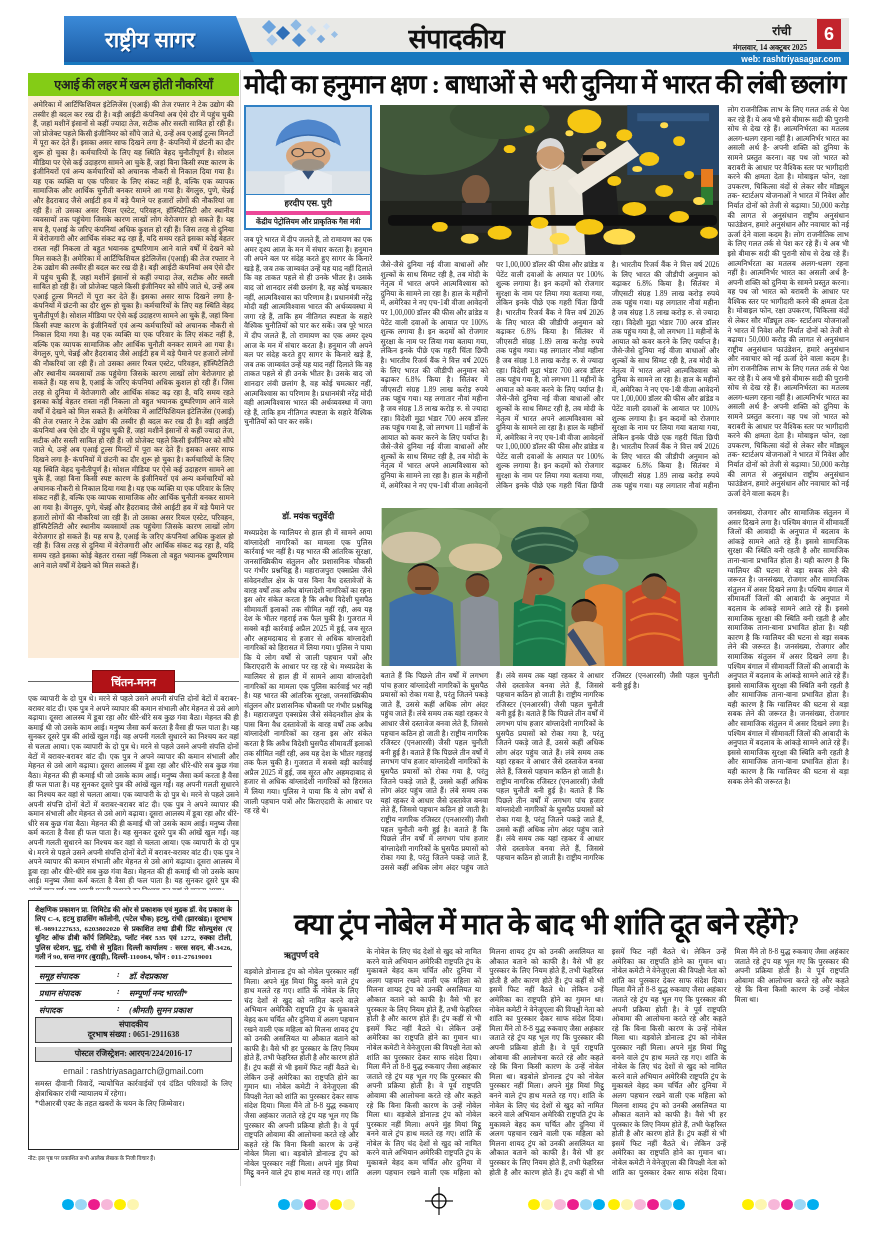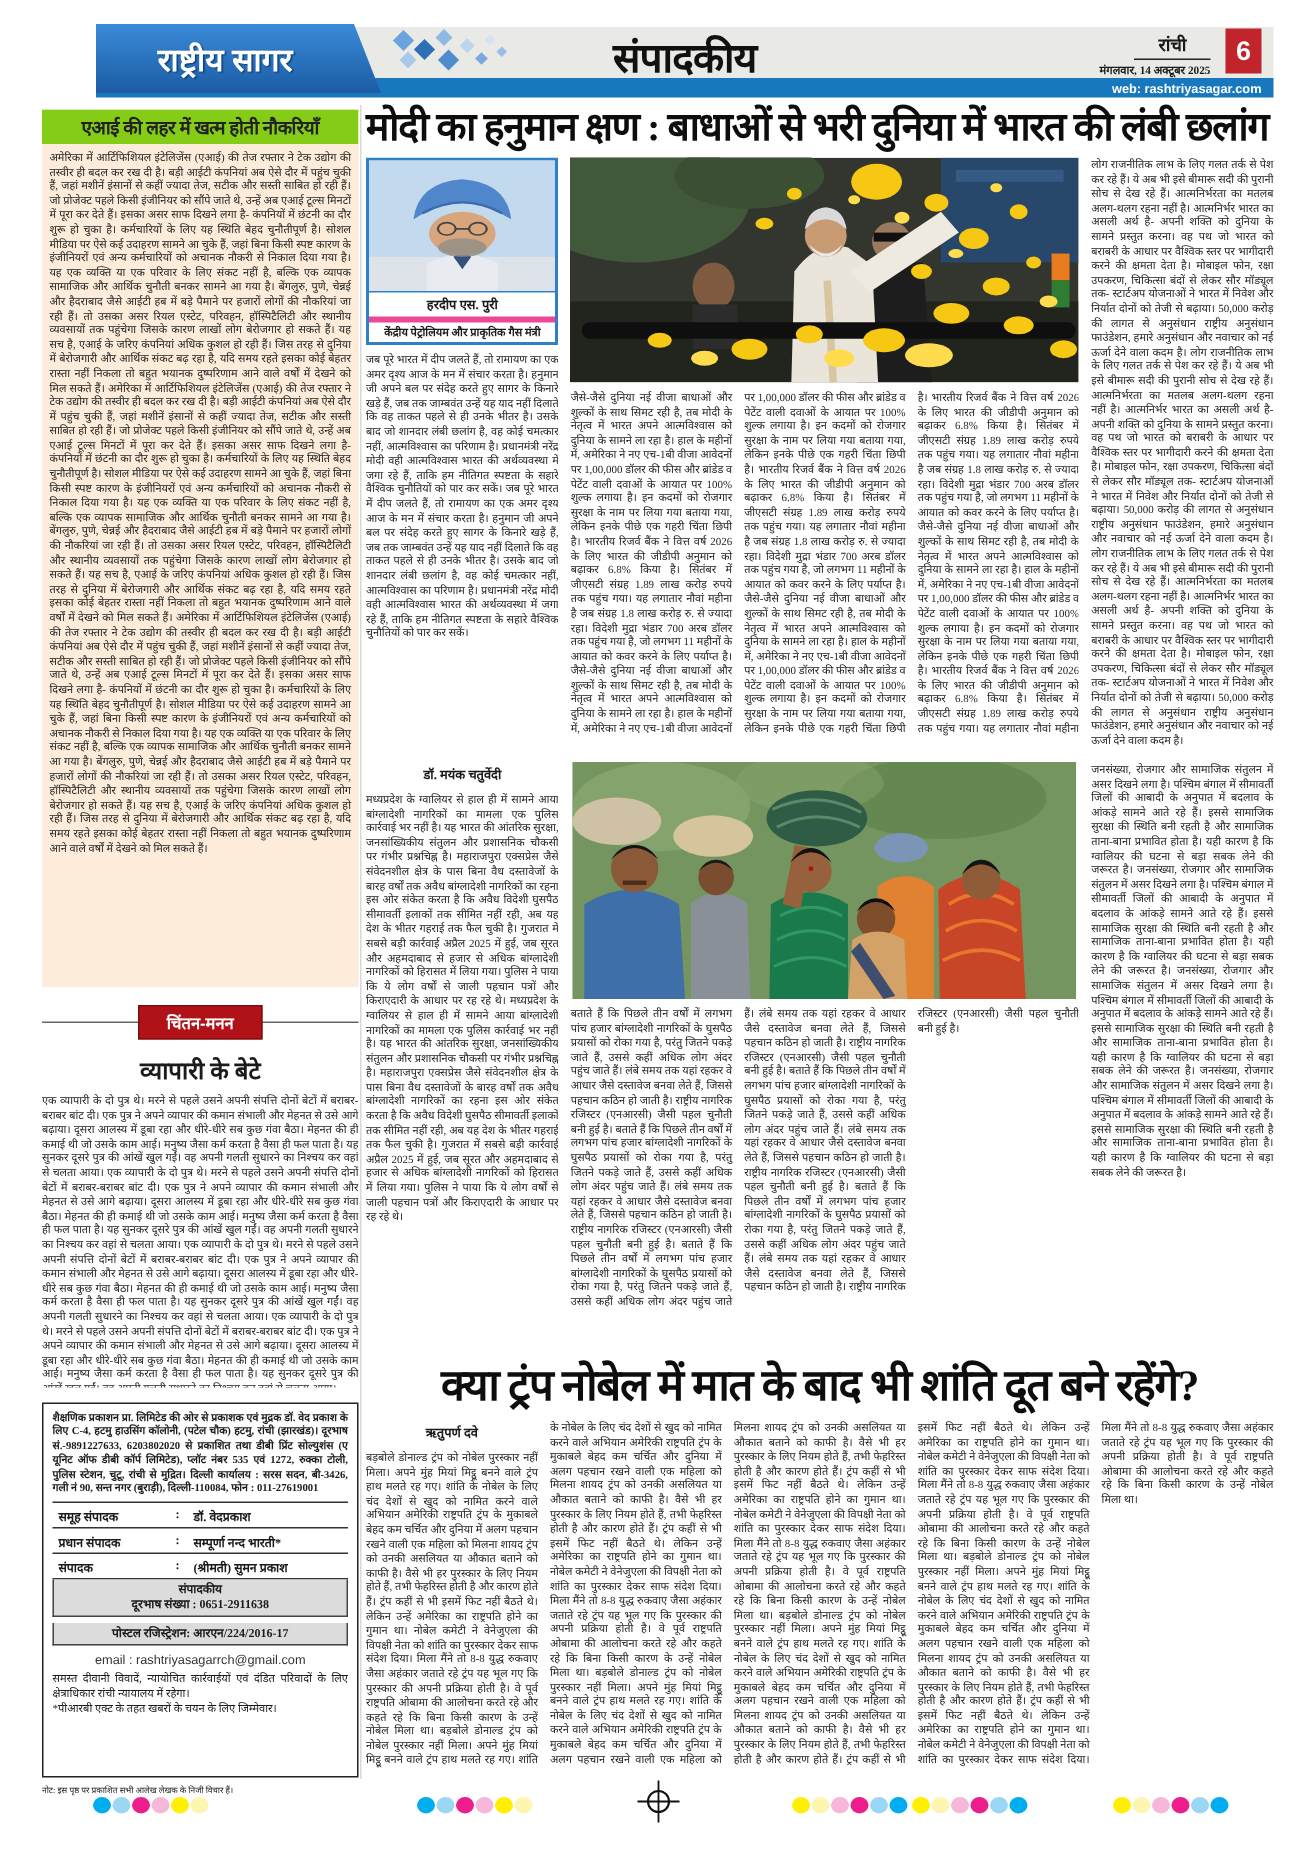--- a/index.html
+++ b/index.html
@@ -48,21 +48,21 @@
   .chintan { position:relative; height:24px; margin-top:12px; text-align:center; }
   .chintan .line { position:absolute; left:0; right:0; top:11px; height:1px; background:#666; }
   .chintan .badge { position:relative; display:inline-block; background:#b11217; border:1px solid #7c0d10;
                     color:#fff; font-weight:700; font-size:11px; padding:3px 18px;
                     font-family:"Liberation Sans",sans-serif; }
   .vtitle { text-align:center; font-size:16px; font-weight:700; margin:8px 0 5px; }
   .chbody { height:196px; overflow:hidden; }
   .pubbox { margin-top:10px; border:1.5px solid #222; padding:5px 6px; height:250px; overflow:hidden; }
   .pub-imprint { font-size:7.1px; line-height:9.4px; text-align:justify; font-weight:600; }
   .pubrows { margin-top:4px; border-top:1px solid #333; }
-  .pubrow { display:flex; border-bottom:1px solid #333; padding:2.5px 4px; font-weight:700; font-size:8.2px; }
+  .pubrow { display:flex; border-bottom:1px solid #333; padding:2.5px 4px; font-weight:700; font-size:8.2px;font-style:italic; }
   .pubrow .lbl { width:78px; }
   .pubrow .sep { width:12px; }
   .graybox { background:#dcdcdc; border:1px solid #444; border-top:none; text-align:center;
              padding:2px 0; font-weight:700; font-size:8px; line-height:10px; }
   .email { text-align:center; font-family:"Liberation Sans",sans-serif; font-size:8.5px; padding:4px 0 3px; color:#333; }
   .jurisd { font-size:7.4px; line-height:9.6px; text-align:justify; }
   .noteline { font-size:5.6px; margin-top:4px; color:#222; }
   
   .art { position:absolute; left:244px; width:605px; }
   .hl1 { font-size:26px; line-height:30px; font-weight:800; letter-spacing:-0.8px; color:#0d0d0d; }
@@ -122,21 +122,20 @@
 
     <div class="aiart">
       <div class="aihl">एआई की लहर में खत्म होती नौकरियाँ</div>
       <p class="bt">अमेरिका में आर्टिफिशियल इंटेलिजेंस (एआई) की तेज रफ्तार ने टेक उद्योग की तस्वीर ही बदल कर रख दी है। बड़ी आईटी कंपनियां अब ऐसे दौर में पहुंच चुकी हैं, जहां मशीनें इंसानों से कहीं ज्यादा तेज, सटीक और सस्ती साबित हो रही हैं। जो प्रोजेक्ट पहले किसी इंजीनियर को सौंपे जाते थे, उन्हें अब एआई टूल्स मिनटों में पूरा कर देते हैं। इसका असर साफ दिखने लगा है- कंपनियों में छंटनी का दौर शुरू हो चुका है। कर्मचारियों के लिए यह स्थिति बेहद चुनौतीपूर्ण है। सोशल मीडिया पर ऐसे कई उदाहरण सामने आ चुके हैं, जहां बिना किसी स्पष्ट कारण के इंजीनियरों एवं अन्य कर्मचारियों को अचानक नौकरी से निकाल दिया गया है। यह एक व्यक्ति या एक परिवार के लिए संकट नहीं है, बल्कि एक व्यापक सामाजिक और आर्थिक चुनौती बनकर सामने आ गया है। बेंगलुरु, पुणे, चेन्नई और हैदराबाद जैसे आईटी हब में बड़े पैमाने पर हजारों लोगों की नौकरियां जा रही हैं। तो उसका असर रियल एस्टेट, परिवहन, हॉस्पिटैलिटी और स्थानीय व्यवसायों तक पहुंचेगा जिसके कारण लाखों लोग बेरोजगार हो सकते हैं। यह सच है, एआई के जरिए कंपनियां अधिक कुशल हो रही हैं। जिस तरह से दुनिया में बेरोजगारी और आर्थिक संकट बढ़ रहा है, यदि समय रहते इसका कोई बेहतर रास्ता नहीं निकला तो बहुत भयानक दुष्परिणाम आने वाले वर्षों में देखने को मिल सकते हैं। अमेरिका में आर्टिफिशियल इंटेलिजेंस (एआई) की तेज रफ्तार ने टेक उद्योग की तस्वीर ही बदल कर रख दी है। बड़ी आईटी कंपनियां अब ऐसे दौर में पहुंच चुकी हैं, जहां मशीनें इंसानों से कहीं ज्यादा तेज, सटीक और सस्ती साबित हो रही हैं। जो प्रोजेक्ट पहले किसी इंजीनियर को सौंपे जाते थे, उन्हें अब एआई टूल्स मिनटों में पूरा कर देते हैं। इसका असर साफ दिखने लगा है- कंपनियों में छंटनी का दौर शुरू हो चुका है। कर्मचारियों के लिए यह स्थिति बेहद चुनौतीपूर्ण है। सोशल मीडिया पर ऐसे कई उदाहरण सामने आ चुके हैं, जहां बिना किसी स्पष्ट कारण के इंजीनियरों एवं अन्य कर्मचारियों को अचानक नौकरी से निकाल दिया गया है। यह एक व्यक्ति या एक परिवार के लिए संकट नहीं है, बल्कि एक व्यापक सामाजिक और आर्थिक चुनौती बनकर सामने आ गया है। बेंगलुरु, पुणे, चेन्नई और हैदराबाद जैसे आईटी हब में बड़े पैमाने पर हजारों लोगों की नौकरियां जा रही हैं। तो उसका असर रियल एस्टेट, परिवहन, हॉस्पिटैलिटी और स्थानीय व्यवसायों तक पहुंचेगा जिसके कारण लाखों लोग बेरोजगार हो सकते हैं। यह सच है, एआई के जरिए कंपनियां अधिक कुशल हो रही हैं। जिस तरह से दुनिया में बेरोजगारी और आर्थिक संकट बढ़ रहा है, यदि समय रहते इसका कोई बेहतर रास्ता नहीं निकला तो बहुत भयानक दुष्परिणाम आने वाले वर्षों में देखने को मिल सकते हैं। अमेरिका में आर्टिफिशियल इंटेलिजेंस (एआई) की तेज रफ्तार ने टेक उद्योग की तस्वीर ही बदल कर रख दी है। बड़ी आईटी कंपनियां अब ऐसे दौर में पहुंच चुकी हैं, जहां मशीनें इंसानों से कहीं ज्यादा तेज, सटीक और सस्ती साबित हो रही हैं। जो प्रोजेक्ट पहले किसी इंजीनियर को सौंपे जाते थे, उन्हें अब एआई टूल्स मिनटों में पूरा कर देते हैं। इसका असर साफ दिखने लगा है- कंपनियों में छंटनी का दौर शुरू हो चुका है। कर्मचारियों के लिए यह स्थिति बेहद चुनौतीपूर्ण है। सोशल मीडिया पर ऐसे कई उदाहरण सामने आ चुके हैं, जहां बिना किसी स्पष्ट कारण के इंजीनियरों एवं अन्य कर्मचारियों को अचानक नौकरी से निकाल दिया गया है। यह एक व्यक्ति या एक परिवार के लिए संकट नहीं है, बल्कि एक व्यापक सामाजिक और आर्थिक चुनौती बनकर सामने आ गया है। बेंगलुरु, पुणे, चेन्नई और हैदराबाद जैसे आईटी हब में बड़े पैमाने पर हजारों लोगों की नौकरियां जा रही हैं। तो उसका असर रियल एस्टेट, परिवहन, हॉस्पिटैलिटी और स्थानीय व्यवसायों तक पहुंचेगा जिसके कारण लाखों लोग बेरोजगार हो सकते हैं। यह सच है, एआई के जरिए कंपनियां अधिक कुशल हो रही हैं। जिस तरह से दुनिया में बेरोजगारी और आर्थिक संकट बढ़ रहा है, यदि समय रहते इसका कोई बेहतर रास्ता नहीं निकला तो बहुत भयानक दुष्परिणाम आने वाले वर्षों में देखने को मिल सकते हैं।</p>
     </div>
 
     <div class="chintan">
       <div class="line"></div>
       <span class="badge">चिंतन-मनन</span>
     </div>
-    <div class="vtitle">व्यापारी के बेटे</div>
     <p class="bt chbody">एक व्यापारी के दो पुत्र थे। मरने से पहले उसने अपनी संपत्ति दोनों बेटों में बराबर-बराबर बांट दी। एक पुत्र ने अपने व्यापार की कमान संभाली और मेहनत से उसे आगे बढ़ाया। दूसरा आलस्य में डूबा रहा और धीरे-धीरे सब कुछ गंवा बैठा। मेहनत की ही कमाई थी जो उसके काम आई। मनुष्य जैसा कर्म करता है वैसा ही फल पाता है। यह सुनकर दूसरे पुत्र की आंखें खुल गईं। वह अपनी गलती सुधारने का निश्चय कर वहां से चलता आया। एक व्यापारी के दो पुत्र थे। मरने से पहले उसने अपनी संपत्ति दोनों बेटों में बराबर-बराबर बांट दी। एक पुत्र ने अपने व्यापार की कमान संभाली और मेहनत से उसे आगे बढ़ाया। दूसरा आलस्य में डूबा रहा और धीरे-धीरे सब कुछ गंवा बैठा। मेहनत की ही कमाई थी जो उसके काम आई। मनुष्य जैसा कर्म करता है वैसा ही फल पाता है। यह सुनकर दूसरे पुत्र की आंखें खुल गईं। वह अपनी गलती सुधारने का निश्चय कर वहां से चलता आया। एक व्यापारी के दो पुत्र थे। मरने से पहले उसने अपनी संपत्ति दोनों बेटों में बराबर-बराबर बांट दी। एक पुत्र ने अपने व्यापार की कमान संभाली और मेहनत से उसे आगे बढ़ाया। दूसरा आलस्य में डूबा रहा और धीरे-धीरे सब कुछ गंवा बैठा। मेहनत की ही कमाई थी जो उसके काम आई। मनुष्य जैसा कर्म करता है वैसा ही फल पाता है। यह सुनकर दूसरे पुत्र की आंखें खुल गईं। वह अपनी गलती सुधारने का निश्चय कर वहां से चलता आया। एक व्यापारी के दो पुत्र थे। मरने से पहले उसने अपनी संपत्ति दोनों बेटों में बराबर-बराबर बांट दी। एक पुत्र ने अपने व्यापार की कमान संभाली और मेहनत से उसे आगे बढ़ाया। दूसरा आलस्य में डूबा रहा और धीरे-धीरे सब कुछ गंवा बैठा। मेहनत की ही कमाई थी जो उसके काम आई। मनुष्य जैसा कर्म करता है वैसा ही फल पाता है। यह सुनकर दूसरे पुत्र की आंखें खुल गईं। वह अपनी गलती सुधारने का निश्चय कर वहां से चलता आया।</p>
 
     <div class="pubbox">
       <p class="pub-imprint">शैक्षणिक प्रकाशन प्रा. लिमिटेड की ओर से प्रकाशक एवं मुद्रक डॉ. वेद प्रकाश के लिए C-4, हटमु हाउसिंग कॉलोनी, (पटेल चौक) हटमु, रांची (झारखंड)। दूरभाष सं.-9891227633, 6203802020 से प्रकाशित तथा डीबी प्रिंट सोल्युशंस (ए यूनिट ऑफ डीबी कॉर्प लिमिटेड), प्लॉट नंबर 535 एवं 1272, रुक्का टोली, पुलिस स्टेशन, चुटू, रांची से मुद्रित। दिल्ली कार्यालय : सरस सदन, बी-3426, गली नं 90, सन्त नगर (बुराड़ी), दिल्ली-110084, फोन : 011-27619001</p>
       <div class="pubrows">
         <div class="pubrow">
           <span class="lbl">समूह संपादक</span>
           <span class="sep">:</span>
           <span>डॉ. वेदप्रकाश</span>
         </div>

